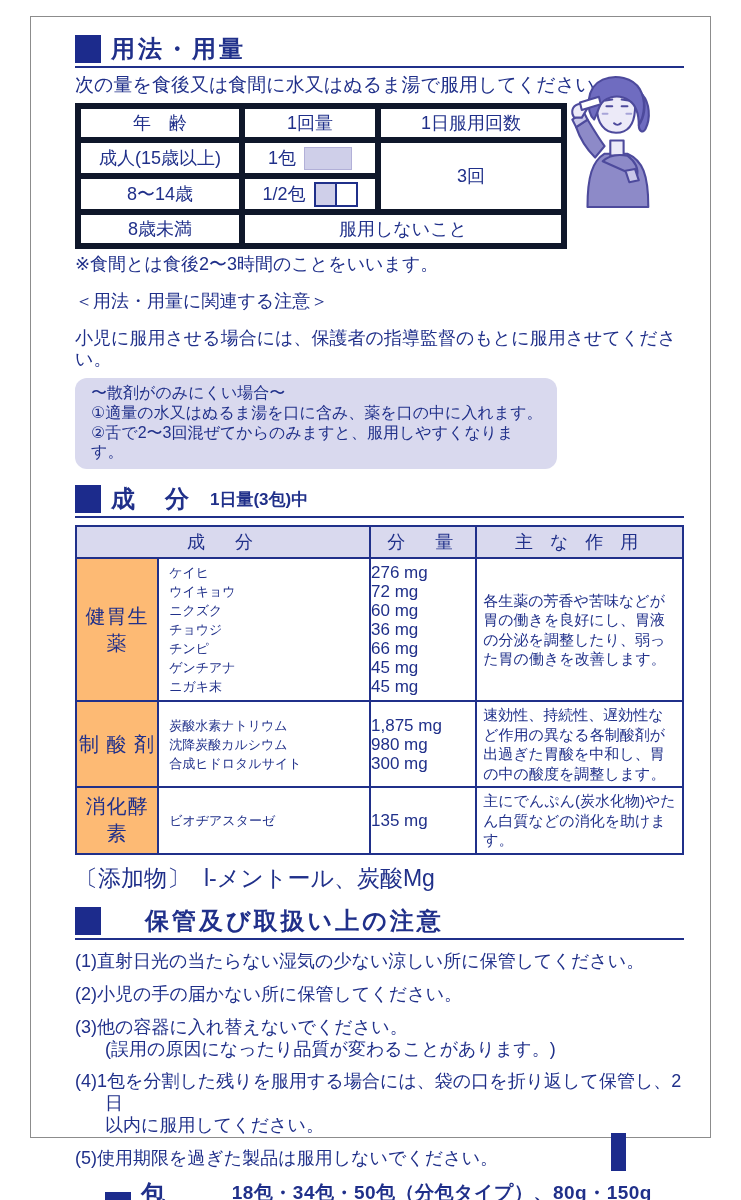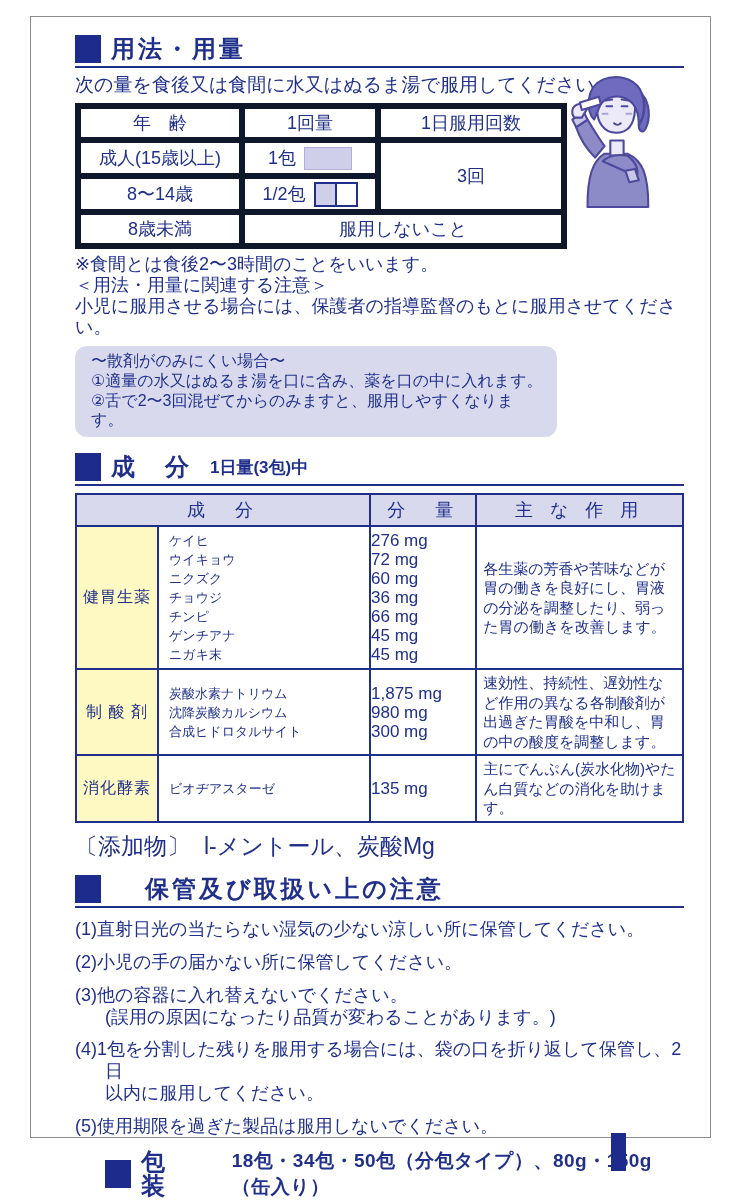--- a/index.html
+++ b/index.html
@@ -31,33 +31,33 @@
   .c-age { width:146px; } .c-dose { width:118px; } .c-freq { width:168px; }
   .dose-cell { display:flex; align-items:center; justify-content:center; gap:8px; height:26px; }
   .swatch-full { width:46px; height:21px; background:#cfcfe9; border:1px solid #b2b0d8; }
   .swatch-half { width:40px; height:21px; border:2px solid #20308a; display:flex; }
   .swatch-half .l { width:50%; background:#cfcfe9; border-right:2px solid #20308a; }
   .swatch-half .r { width:50%; background:#fff; }
 
   .ill { position:absolute; right:-8px; top:-34px; }
 
   .note { font-size:18px; line-height:1.18; margin-top:5px; }
-  .caution-t, .caution-x { font-size:18px; line-height:1.16; }
+  .caution-t, .caution-x { font-size:18px; line-height:1.16;margin-top:16px; }
 
   .tipbox {
     background:#d9d9ee; border-radius:12px; margin-top:8px;
     width:482px; box-sizing:border-box; padding:5px 14px 7px 16px;
     font-size:16px; line-height:1.24; white-space:pre-line;
   }
 
   .mt-ing { margin-top:16px; }
   table.ing { border-collapse:collapse; margin-top:7px; }
   table.ing th, table.ing td { border:2px solid #20308a; }
   table.ing thead th { background:#d9d9ee; font-size:18px; font-weight:normal; letter-spacing:6px; padding:3px 0; }
-  td.grp { background:#fef9c3; width:80px; text-align:center; font-size:16px; letter-spacing:1px; }
+  td.grp { background:#fdba74; width:80px; text-align:center; font-size:20px; letter-spacing:1px; }
   td.names { width:206px; font-size:13px; line-height:19px; padding:4px 0 4px 10px; vertical-align:middle; }
   td.amts { width:98px; font-size:17px; line-height:19px; padding:4px 8px 4px 0; vertical-align:middle; }
   td.act { width:198px; font-size:15px; line-height:1.3; padding:3px 6px; vertical-align:middle; }
 
   .additives { font-size:23px; margin-top:8px; display:flex; gap:14px; }
 
   .mt-store { margin-top:13px;gap:44px; }
   .store-item { font-size:18px; line-height:1.22; padding-left:30px; text-indent:-30px; white-space:pre-line; margin-top:11px; }
 
   .mt-pack { margin-top:10px;padding-left:30px; }

